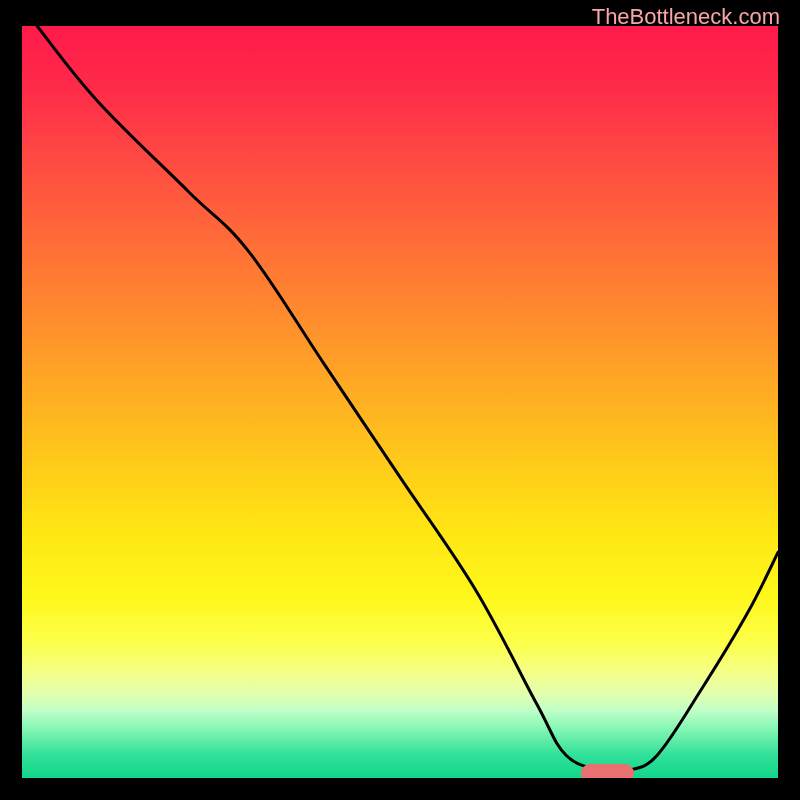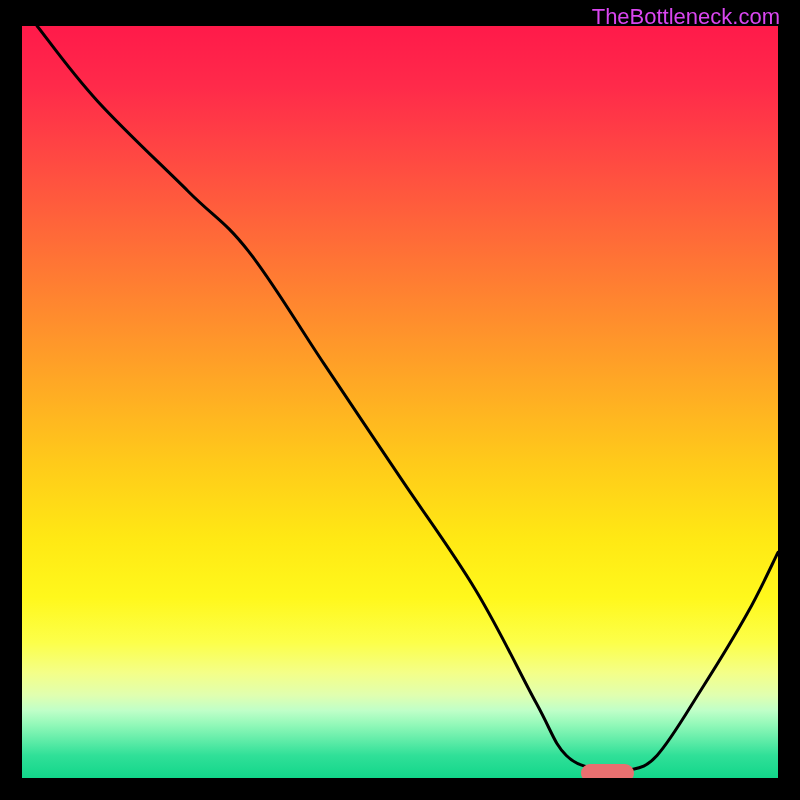--- a/index.html
+++ b/index.html
@@ -7,21 +7,21 @@
     width: 800px;
     height: 800px;
     background: #000;
     position: relative;
     font-family: Arial, sans-serif;
   }
   .watermark {
     position: absolute;
     top: 4px;
     right: 20px;
-    color: #d946ef;
+    color: #fca5a5;
     font-size: 22px;
     font-weight: 500;
     z-index: 10;
   }
   .plot-area {
     position: absolute;
     left: 22px;
     top: 26px;
     width: 756px;
     height: 752px;

